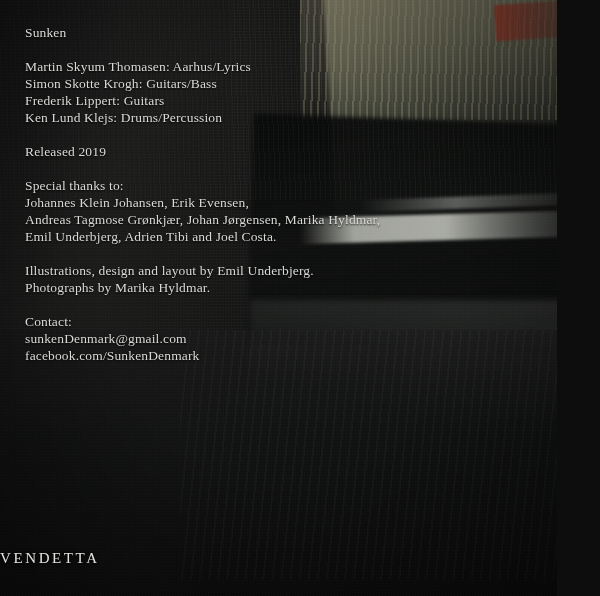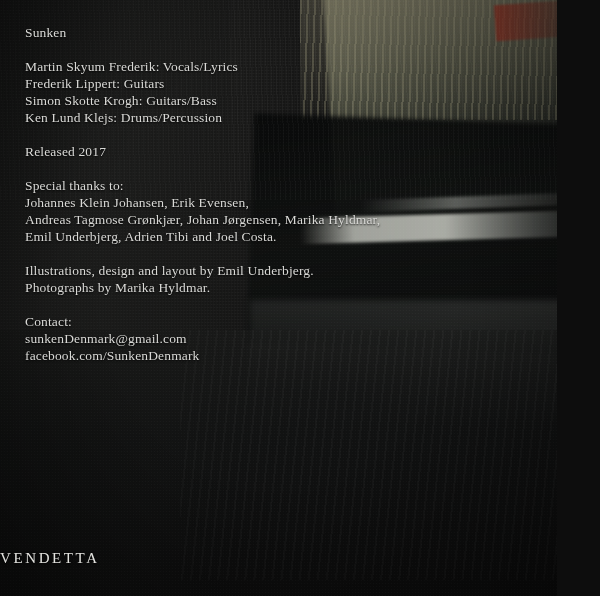--- a/index.html
+++ b/index.html
@@ -186,28 +186,28 @@
   <div class="grain"></div>
   <div class="vignette"></div>
 
   <div class="credits">
 
     <div class="block">
       <div class="line">Sunken</div>
     </div>
 
     <div class="block">
-      <div class="line">Martin Skyum Frederik: Vocals/Lyrics</div>
+      <div class="line">Martin Skyum Thomasen: Aarhus/Lyrics</div>
+      <div class="line">Simon Skotte Krogh: Guitars/Bass</div>
       <div class="line">Frederik Lippert: Guitars</div>
-      <div class="line">Simon Skotte Krogh: Guitars/Bass</div>
       <div class="line">Ken Lund Klejs: Drums/Percussion</div>
     </div>
 
     <div class="block">
-      <div class="line">Released 2017</div>
+      <div class="line">Released 2019</div>
     </div>
 
 
     <div class="block">
       <div class="line">Special thanks to:</div>
       <div class="line">Johannes Klein Johansen, Erik Evensen,</div>
       <div class="line">Andreas Tagmose Grønkjær, Johan Jørgensen, Marika Hyldmar,</div>
       <div class="line">Emil Underbjerg, Adrien Tibi and Joel Costa.</div>
     </div>
 

